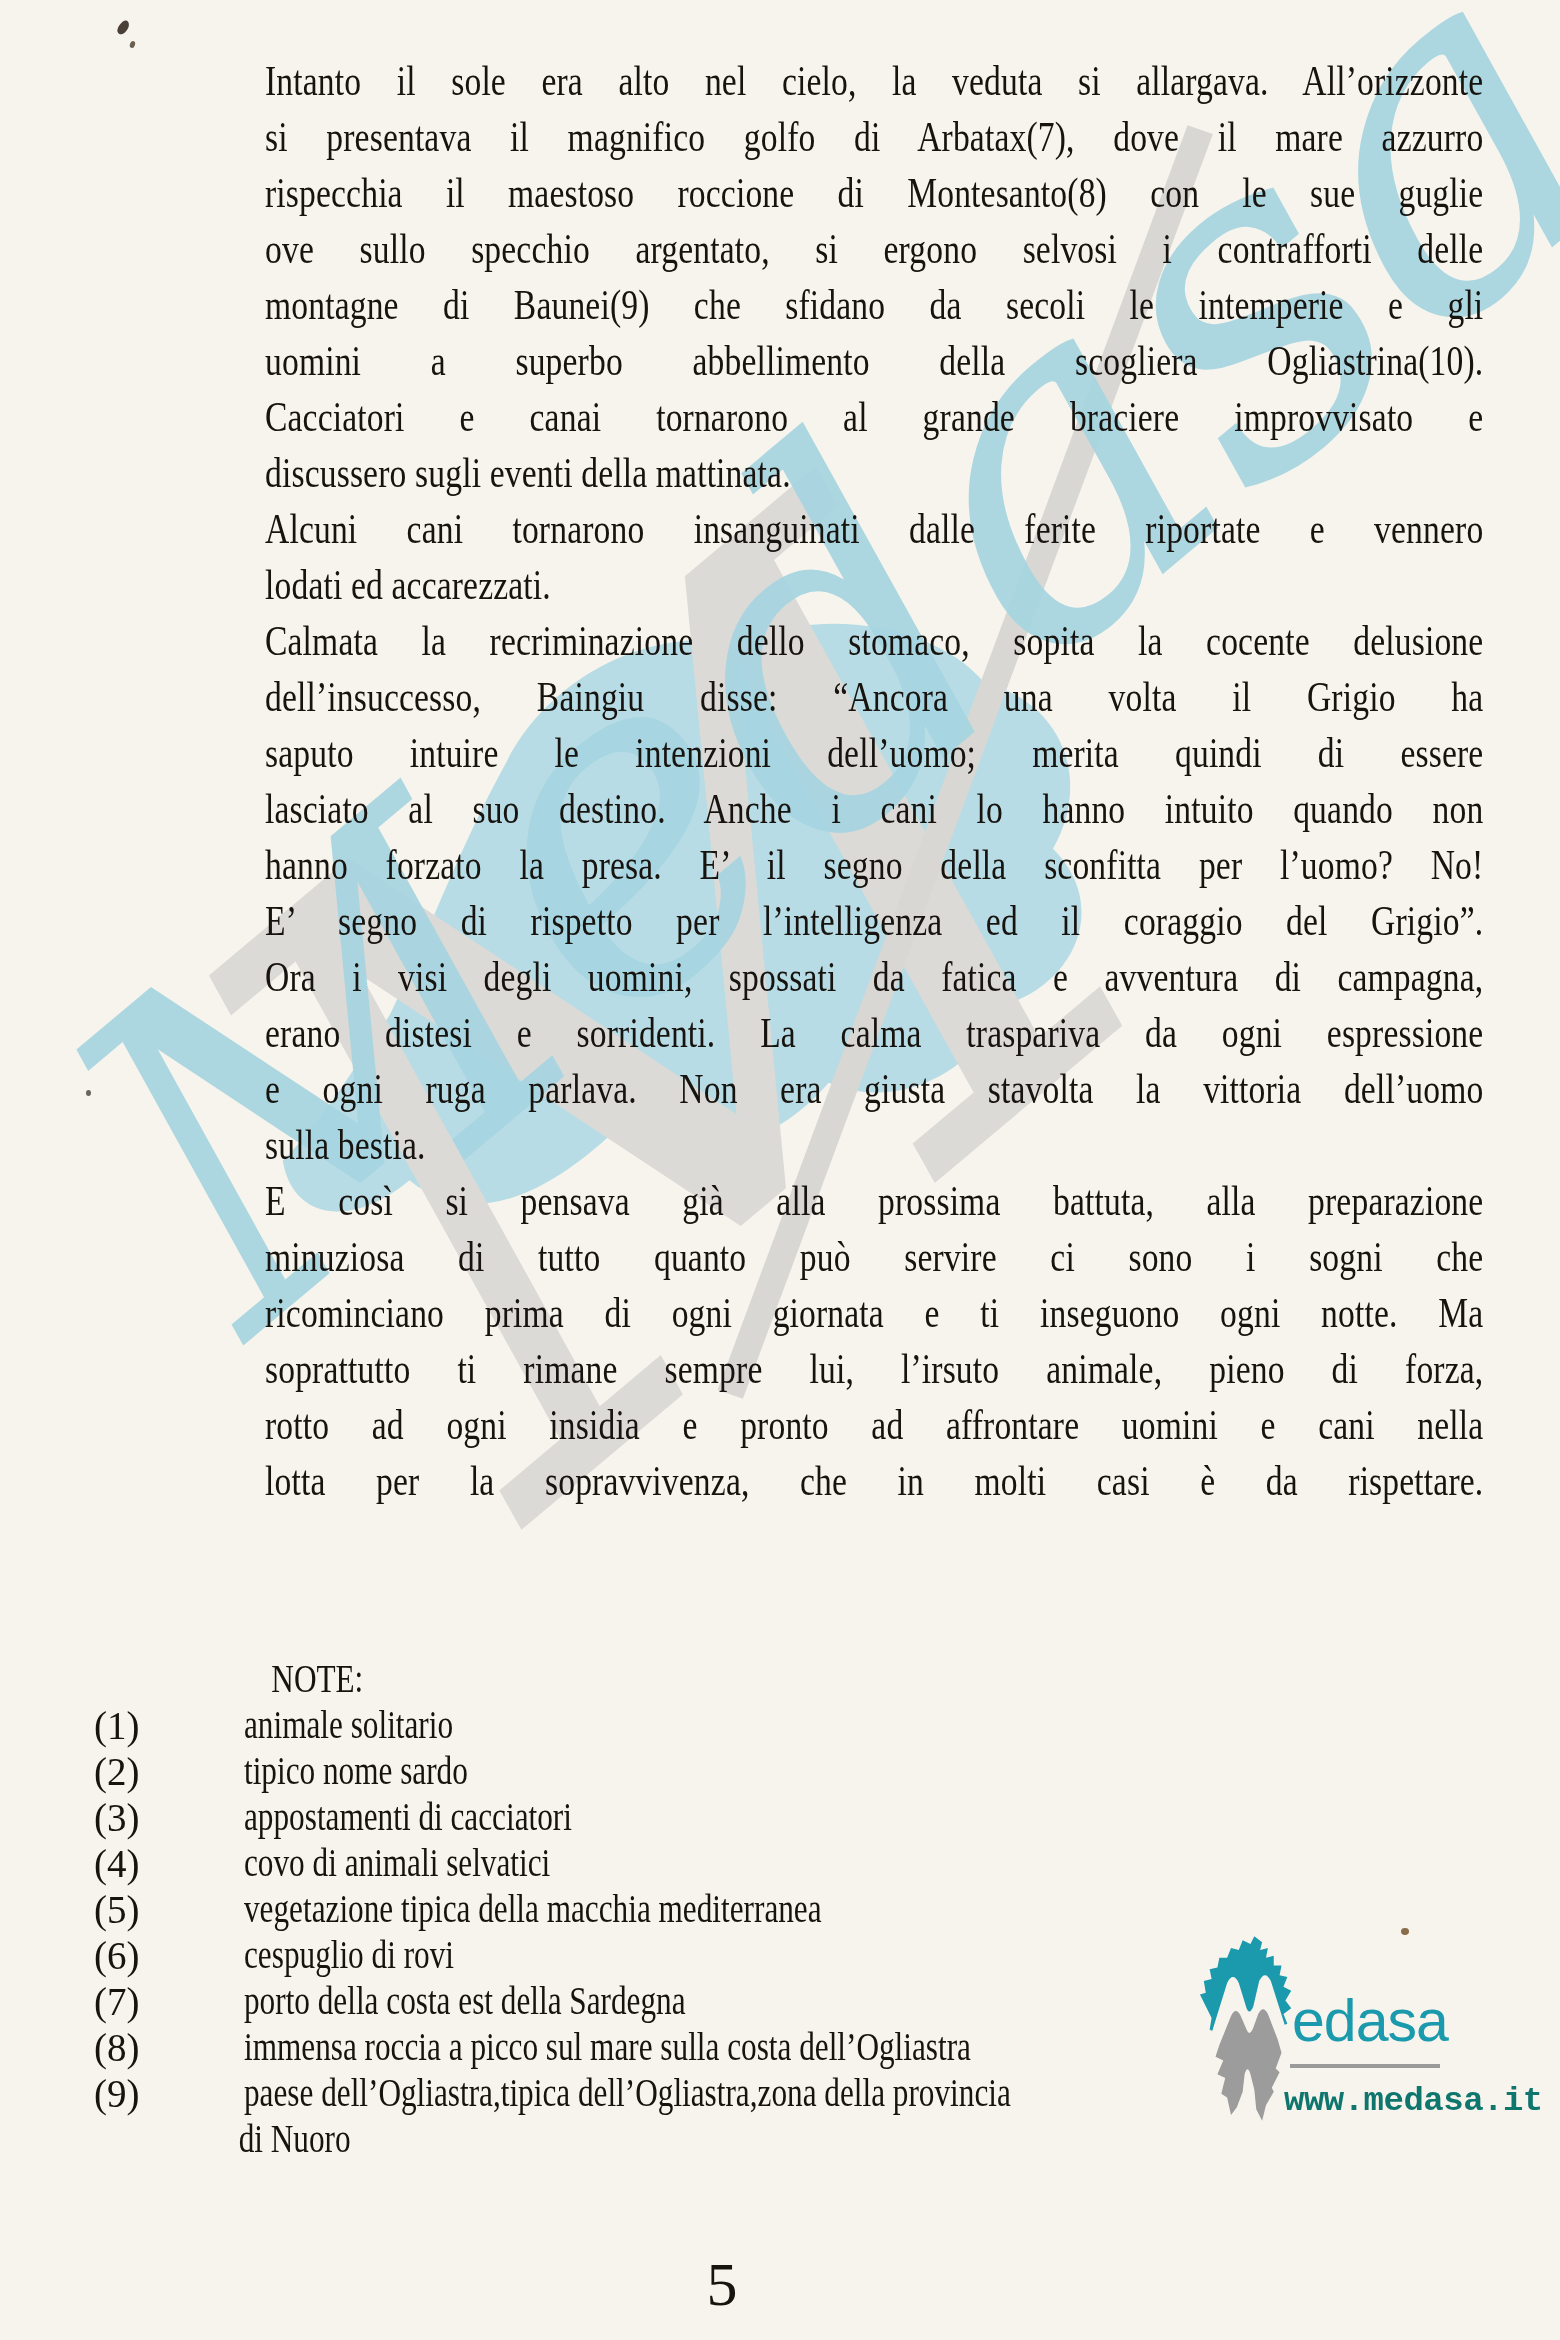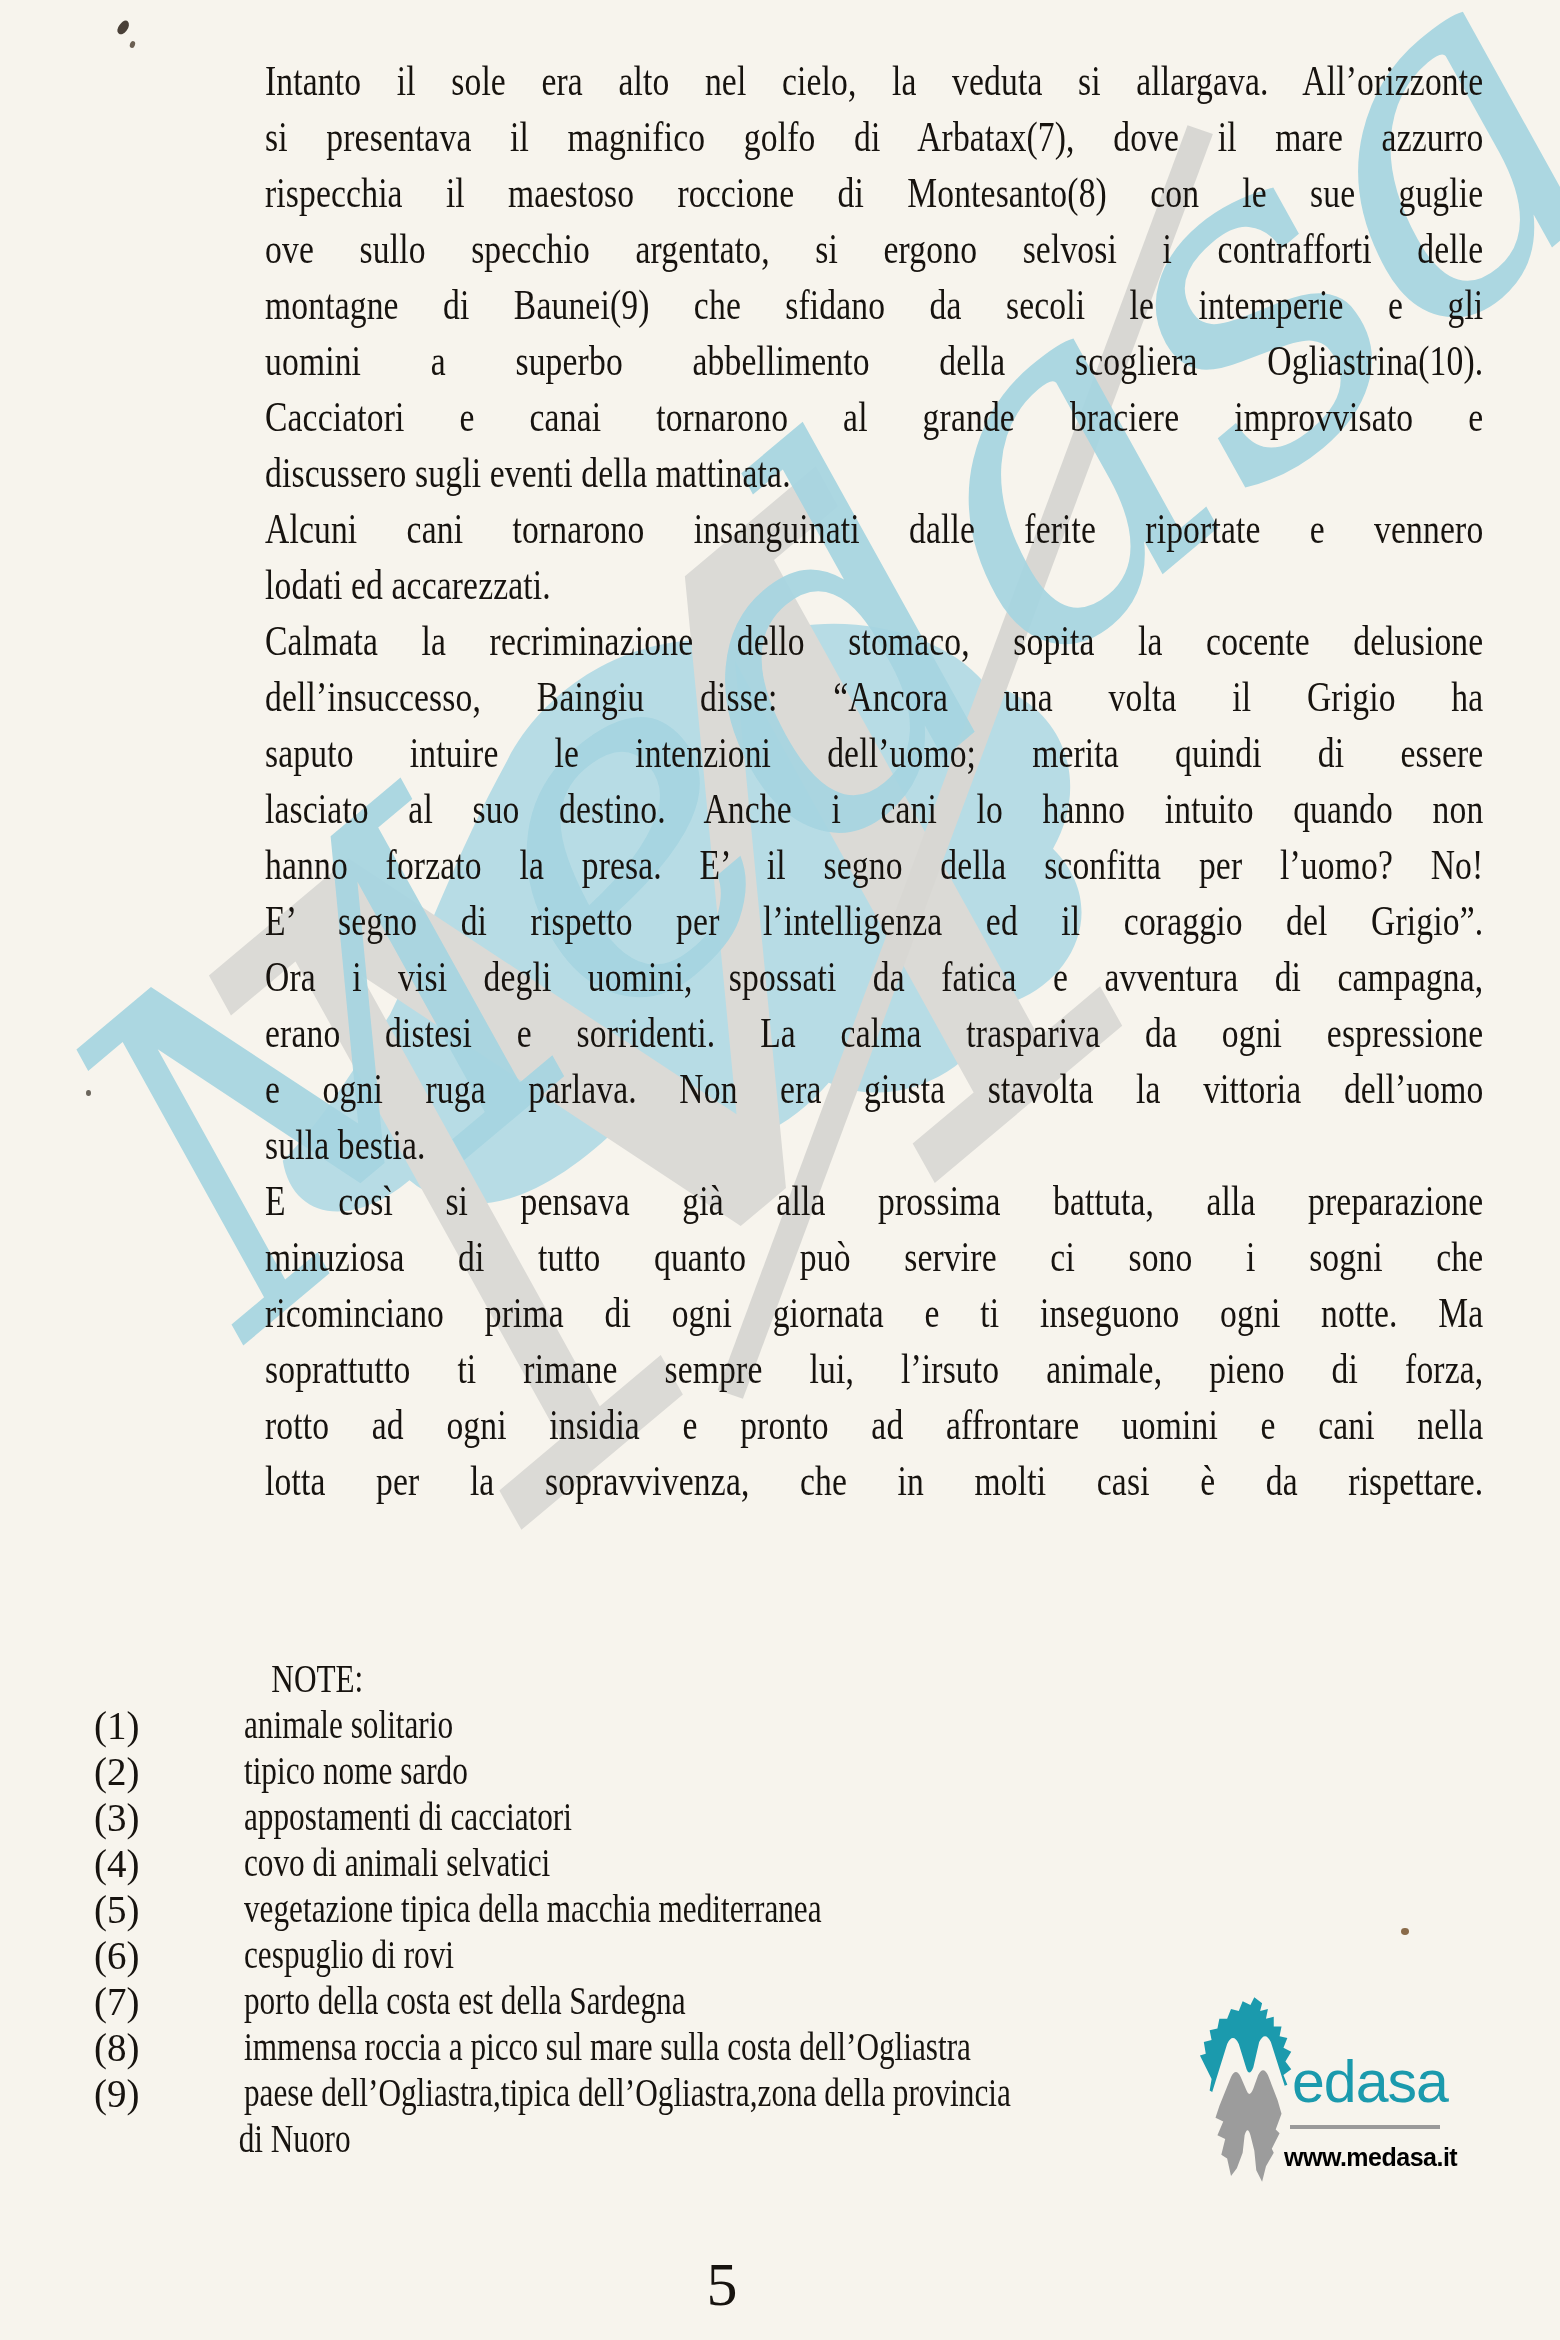--- a/index.html
+++ b/index.html
@@ -30,33 +30,33 @@
     z-index:2;
   }
   .nline{font-size:40px; line-height:46px; height:46px; white-space:nowrap;}
   .nheader{margin-left:35px;}
   .ncont{margin-left:-6.8px;}
   #note-nums{
     position:absolute; left:94px; top:1703px; z-index:2;
   }
   .nnum{font-size:39px; line-height:46px; height:46px;}
   
-  #logo{position:absolute; left:1198px; top:1991px; width:273px; height:215px; z-index:3;}
+  #logo{position:absolute; left:1198px; top:1930px; width:273px; height:215px; z-index:3;}
   #logo-mark{position:absolute; left:0; top:0;}
   #logo-wordmark{
     position:absolute; left:94px; top:62px;
     font-family:"Liberation Sans", sans-serif;
     font-size:59px; line-height:59px; font-weight:400;
     color:#1b9aad; letter-spacing:-1px;
   }
   #logo-underline{position:absolute; left:92px; top:134px; width:150px; height:3.9px; background:#9a9a9a;}
   #logo-url{
     position:absolute; left:86px; top:152px;
-    font-family:Liberation Sans, sans-serif;
-    font-size:25px; font-weight:bold; color:#000000; letter-spacing:-0.5px;
+    font-family:Liberation Mono, monospace;
+    font-size:34px; font-weight:bold; color:#0f766e; letter-spacing:-0.5px;
   }
   
   #page-number{
     position:absolute; left:683px; top:2249px; width:78px;
     font-size:62px; text-align:center; z-index:2;
   }
   
   .speck{position:absolute; border-radius:50%; z-index:4;}
   .sp1{left:119px; top:19.5px; width:8.8px; height:14.6px; background:#4a4038; transform:rotate(38deg); border-radius:40% 60% 50% 50%;}
   .sp2{left:130px; top:41px; width:4.9px; height:6.8px; background:#6b5f52; transform:rotate(20deg);}

